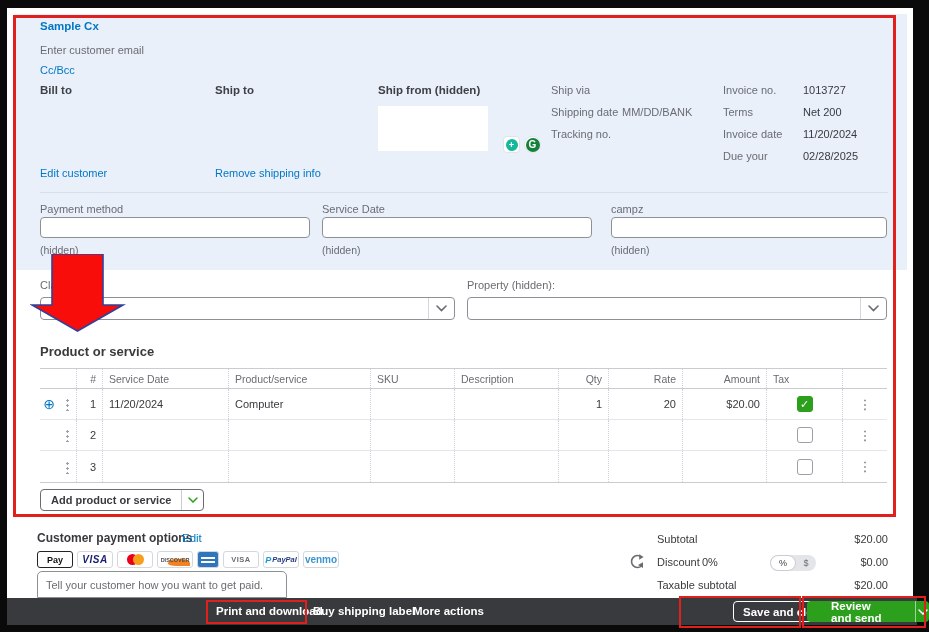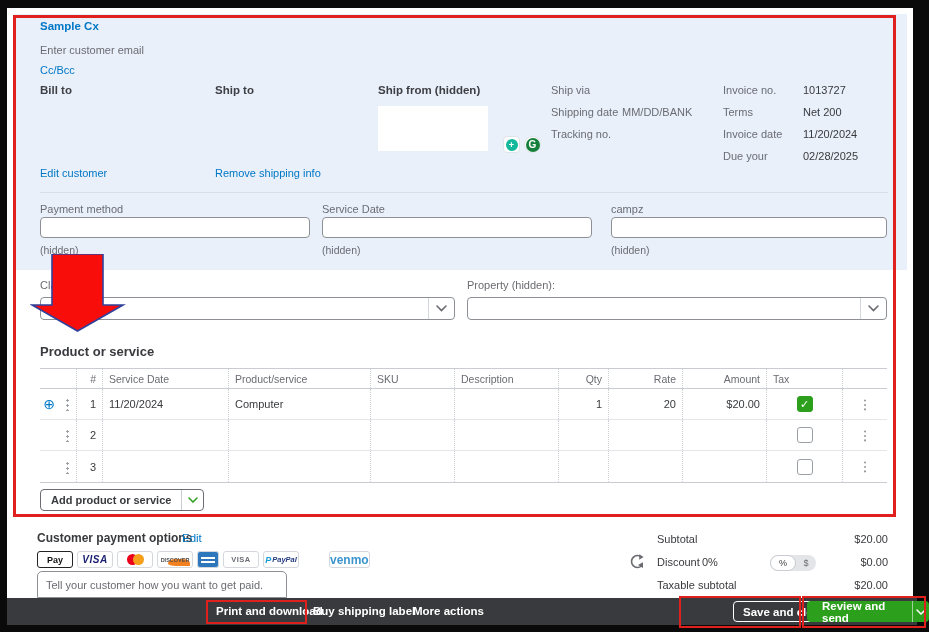--- a/index.html
+++ b/index.html
@@ -36,37 +36,37 @@
   
   .btn-combo { position:absolute; display:flex; border:1px solid #6b6c72; border-radius:4px; background:#fff; height:22px; align-items:stretch; }
   .btn-combo .main { padding:0 10px; display:flex; align-items:center; font-size:11px; font-weight:700; color:#393a3d; }
   .btn-combo .drop { width:22px; border-left:1px solid #c9ccd1; display:flex; align-items:center; justify-content:center; }
   .footer { position:absolute; left:7px; top:598px; width:910px; height:27px; background:#393a3d; }
   .fbtn { position:absolute; font-size:11.5px; font-weight:700; color:#ffffff; line-height:27px; white-space:nowrap; cursor:pointer; }
   .savebtn { position:absolute; display:flex; height:21px; border:1px solid #ffffff; border-radius:4px; color:#fff;margin-left:48px; }
   .savebtn .main { padding:0 9px; font-size:11.5px; font-weight:700; display:flex; align-items:center; }
   .savebtn .drop { width:21px; border-left:1px solid #ffffff; display:flex; align-items:center; justify-content:center; }
   .greenbtn { position:absolute; display:flex; height:21px; background:#2ca01c; border-radius:4px; color:#fff; }
-  .greenbtn .main { padding:0 15px; font-size:11.5px; font-weight:700; display:flex; align-items:center; }
+  .greenbtn .main { padding:0 24px; font-size:11.5px; font-weight:700; display:flex; align-items:center; }
   .greenbtn .drop { width:21px; border-left:1px solid rgba(255,255,255,0.55); display:flex; align-items:center; justify-content:center; }
   
   .badges { position:absolute; left:37px; top:551px; display:flex; gap:4px; align-items:center; }
   .badge { height:17px; min-width:36px; background:#fff; border:1px solid #d4d7dc; border-radius:3px; display:flex; align-items:center; justify-content:center; font-size:8px; position:relative; overflow:hidden; }
   .badge.applepay { border:1.5px solid #222; font-weight:700; color:#111; font-size:9px; }
   .badge.visa { color:#1a1f71; font-weight:700; font-style:italic; font-size:10px; letter-spacing:0.5px; }
   .badge.mc .c1 { width:11px; height:11px; border-radius:50%; background:#eb001b; }
   .badge.mc .c2 { width:11px; height:11px; border-radius:50%; background:#f79e1b; margin-left:-5px; }
   .badge.discover { color:#4d4d4d; font-size:5.5px; font-weight:700; }
   .badge.discover .swoosh { position:absolute; right:2px; bottom:1px; width:22px; height:7px; background:#f48120; border-radius:50% 50% 0 60%/100% 100% 0 60%; }
   .badge.amex { background:#2e77bc; min-width:22px; }
   .badge.amex .bar { width:14px; height:2px; background:#fff; box-shadow:0 4px 0 #fff; margin-top:-4px; }
   .badge.bank { color:#6b6c72; font-weight:700; font-size:7.5px; letter-spacing:0.5px; }
   .badge.paypal { color:#253b80; font-weight:700; font-style:italic; font-size:7.5px; }
   .badge.paypal b { color:#179bd7; margin-right:1px; font-size:9px; }
-  .badge.venmo { color:#3d95ce; font-weight:700; font-size:12px;margin-left:26px; }
+  .badge.venmo { color:#3d95ce; font-weight:700; font-size:10px; }
   .pill { position:absolute; left:770px; top:555px; width:46px; height:16px; background:#e3e5e8; border-radius:9px; display:flex; align-items:center; }
   .pill .seg { width:26px; height:16px; background:#fff; border:1px solid #c9ccd1; border-radius:9px; display:flex; align-items:center; justify-content:center; font-size:9px; color:#393a3d; }
   .pill .dollar { flex:1; text-align:center; font-size:9px; color:#6b6c72; }
   .extic { display:flex; gap:4px; position:absolute; left:503px; top:136px; }
   .ext1 { width:17px; height:17px; background:#fff; border:1px solid #e0e3e8; border-radius:4px; display:flex; align-items:center; justify-content:center; }
   .ext1 .tc1 { width:12px; height:12px; border-radius:50%; background:#14b89a; color:#fff; font-size:9px; line-height:12px; text-align:center; font-weight:700; }
   .ext2 { width:17px; height:17px; background:#fff; border:1px solid #e0e3e8; border-radius:50%; display:flex; align-items:center; justify-content:center; }
   .ext2 .g { width:14px; height:14px; border-radius:50%; background:#15803c; color:#fff; font-size:10px; font-weight:700; line-height:14px; text-align:center; }
 </style>
 </head>

